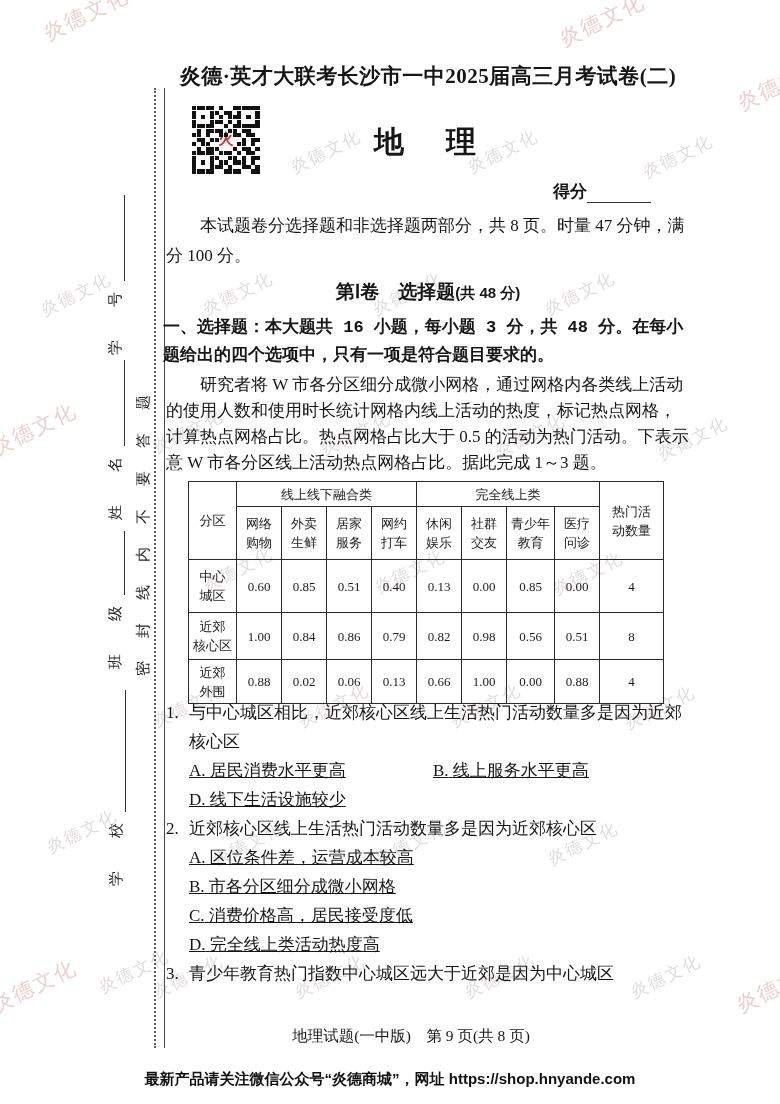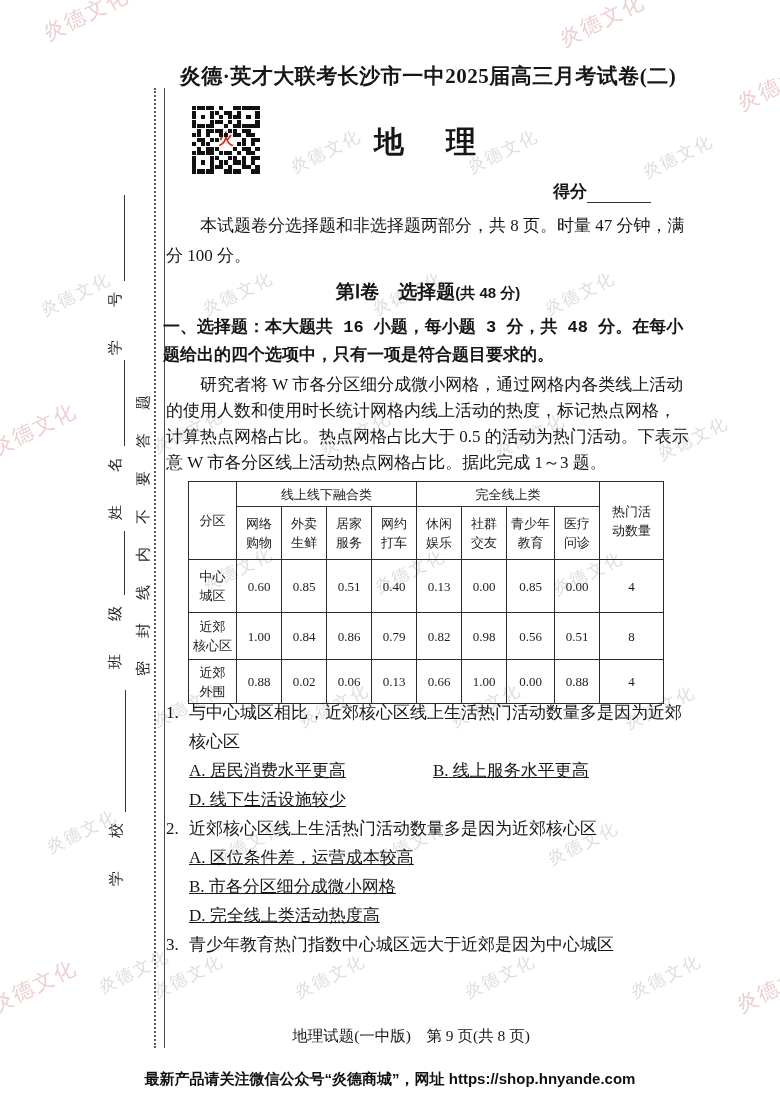--- a/index.html
+++ b/index.html
@@ -385,20 +385,21 @@
       </div>
     </div>
 
     <div>
       <div class="qstem">
         <span class="qnum">2.</span><span>近郊核心区线上生活热门活动数量多是因为近郊核心区</span>
       </div>
       <div class="opt-list">
         <div class="opt"><span>A.</span> <span>区位条件差，运营成本较高</span></div>
         <div class="opt"><span>B.</span> <span>市各分区细分成微小网格</span></div>
+        <div class="opt"><span>C.</span> <span>消费价格高，居民接受度低</span></div>
         <div class="opt"><span>D.</span> <span>完全线上类活动热度高</span></div>
       </div>
     </div>
 
     <div>
       <div class="qstem">
         <span class="qnum">3.</span><span>青少年教育热门指数中心城区远大于近郊是因为中心城区</span>
       </div>
     </div>
 

